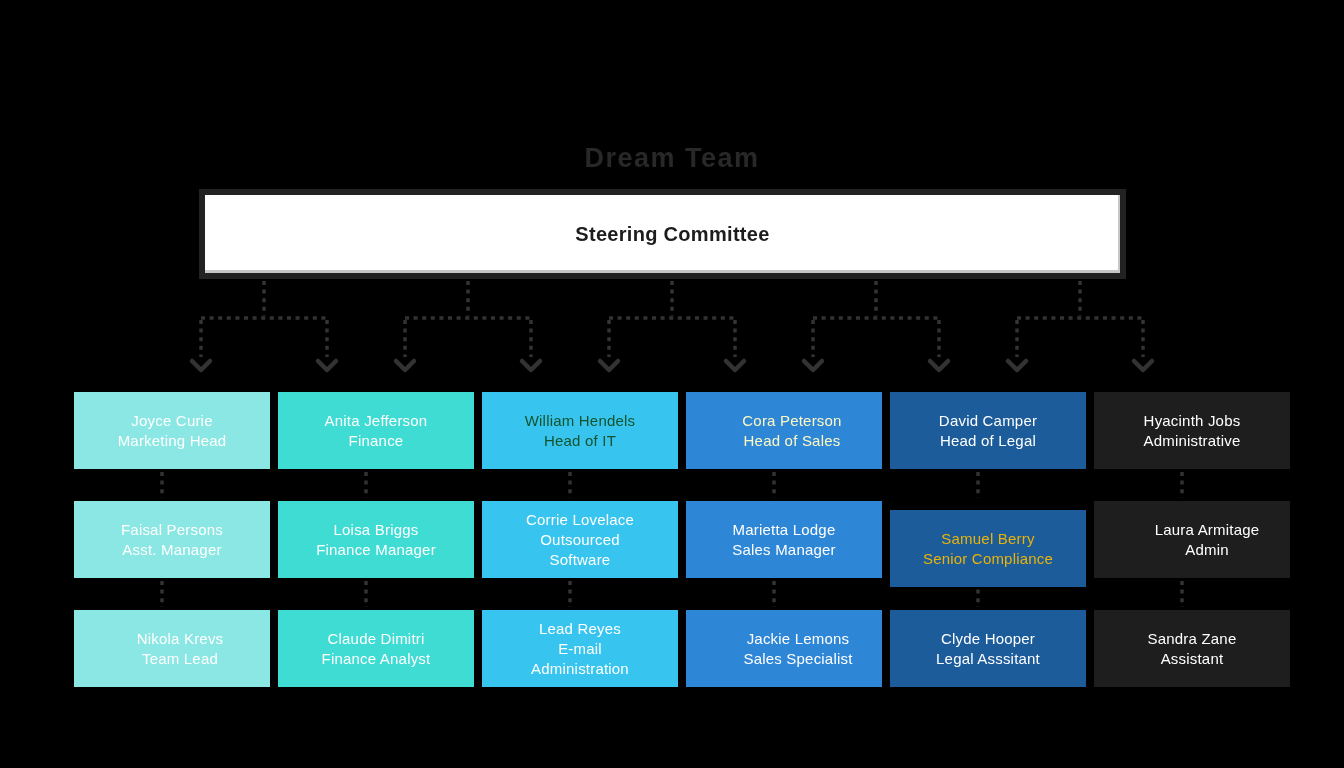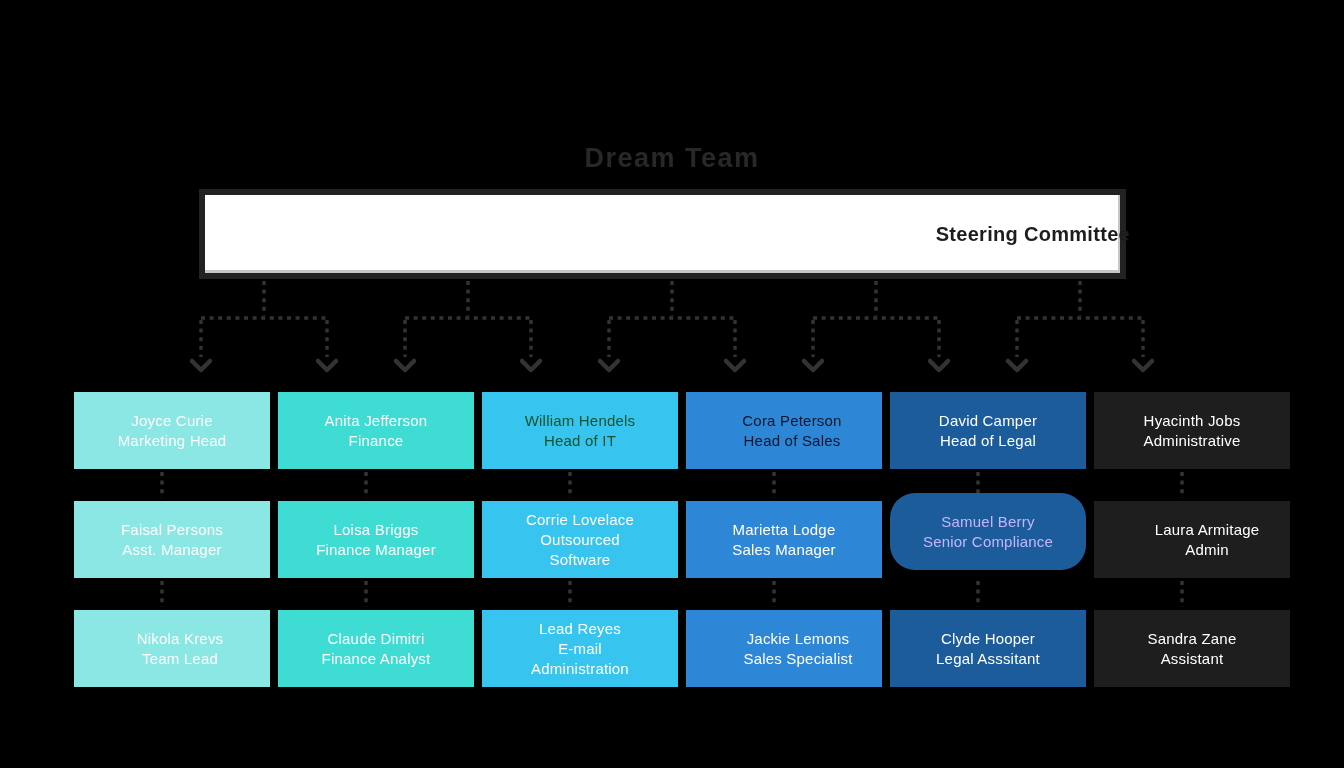--- a/index.html
+++ b/index.html
@@ -43,21 +43,21 @@
     left: 199px;
     top: 189px;
     width: 927px;
     height: 90px;
     box-sizing: border-box;
     background: #ffffff;
     border: 6px solid #222222;
     box-shadow: inset -2px -3px 0 rgba(0,0,0,0.22);
     display: flex;
     align-items: center;
-    justify-content: flex-end;
+    justify-content: center;
   }
   .steering-label {
     font-size: 20px;
     font-weight: 700;
     color: #1d1d1d;
     letter-spacing: 0.3px;
     transform: translateX(10px);
   }
   .connectors {
     position: absolute;
@@ -175,37 +175,37 @@
       <div class="member-box" style="left: 482px; top: 501px; background: rgb(55, 197, 239); color: rgb(255, 255, 255);">
         <span class="member-name">Corrie Lovelace</span>
         <span class="member-role">Outsourced
 Software</span>
       </div>
       <div class="member-box" style="left: 482px; top: 610px; background: rgb(55, 197, 239); color: rgb(255, 255, 255);">
         <span class="member-name">Lead Reyes</span>
         <span class="member-role">E-mail
 Administration</span>
       </div>
-      <div class="member-box" style="left: 686px; top: 392px; background: rgb(46, 134, 214); color: #0f172a; padding-left: 24px;">
+      <div class="member-box" style="left: 686px; top: 392px; background: rgb(46, 134, 214); color: #fef9c3; padding-left: 24px;">
         <span class="member-name">Cora Peterson</span>
         <span class="member-role">Head of Sales</span>
       </div>
       <div class="member-box" style="left: 686px; top: 501px; background: rgb(46, 134, 214); color: rgb(255, 255, 255);">
         <span class="member-name">Marietta Lodge</span>
         <span class="member-role">Sales Manager</span>
       </div>
       <div class="member-box" style="left: 686px; top: 610px; background: rgb(46, 134, 214); color: rgb(255, 255, 255); padding-left: 36px;">
         <span class="member-name">Jackie Lemons</span>
         <span class="member-role">Sales Specialist</span>
       </div>
       <div class="member-box" style="left: 890px; top: 392px; background: rgb(28, 92, 155); color: rgb(255, 255, 255);">
         <span class="member-name">David Camper</span>
         <span class="member-role">Head of Legal</span>
       </div>
-      <div class="member-box" style="left: 890px; top: 493px; background: rgb(28, 92, 155); color: #c4b5fd; border-radius: 25px;">
+      <div class="member-box" style="left: 890px; top: 510px; background: rgb(28, 92, 155); color: #eab308;">
         <span class="member-name">Samuel Berry</span>
         <span class="member-role">Senior Compliance</span>
       </div>
       <div class="member-box" style="left: 890px; top: 610px; background: rgb(28, 92, 155); color: rgb(255, 255, 255);">
         <span class="member-name">Clyde Hooper</span>
         <span class="member-role">Legal Asssitant</span>
       </div>
       <div class="member-box" style="left: 1094px; top: 392px; background: rgb(30, 30, 30); color: rgb(255, 255, 255);">
         <span class="member-name">Hyacinth Jobs</span>
         <span class="member-role">Administrative</span>

